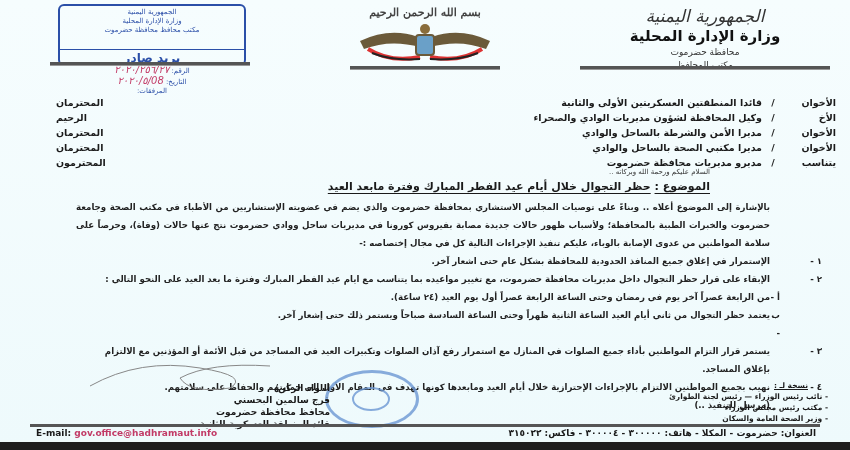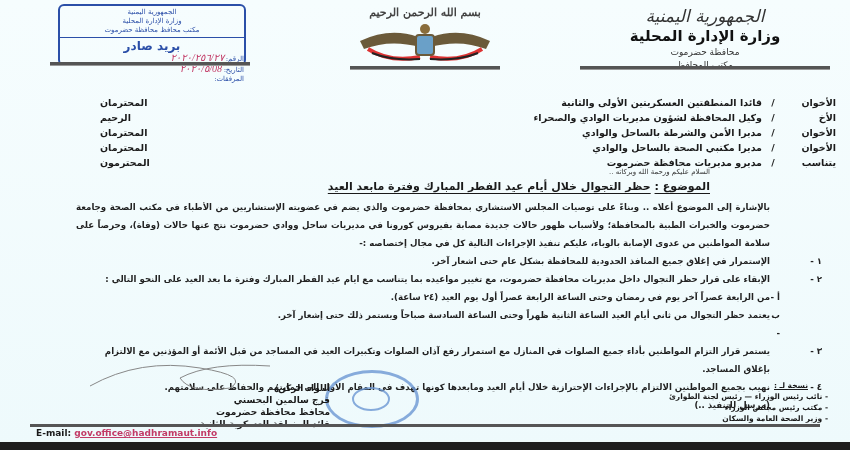--- a/index.html
+++ b/index.html
@@ -10,45 +10,45 @@
   
   .hdr-right{right:15px;top:6px;width:260px;text-align:center;}
   .hdr-right .l1{font-family:"DejaVu Serif",serif;font-size:17px;font-style:italic;color:#333;line-height:20px;}
   .hdr-right .l2{font-size:15px;font-weight:bold;color:#111;line-height:20px;}
   .hdr-right .l3,.hdr-right .l4{font-size:9px;color:#333;line-height:13px;}
   
   .emblem{left:345px;top:6px;width:160px;height:62px;text-align:center;}
   .emblem .bism{font-family:"DejaVu Serif",serif;font-size:11px;font-weight:bold;color:#444;}
   
   .stamp{left:58px;top:4px;width:184px;height:56px;border:2px solid #2b4fa8;border-radius:6px;color:#2b4fa8;font-size:7px;text-align:center;line-height:9px;padding-top:2px;}
-  .stamp .title{font-size:12px;font-weight:bold;line-height:14px;border-top:1px solid #2b4fa8;margin-top:2px;padding-top:1px;}
-  .stamp .row{font-size:7px;text-align:right;padding-right:0;font-family:Liberation Serif, serif;}
+  .stamp .title{font-size:12px;font-weight:bold;line-height:14px;border-top:1px solid #2b4fa8;margin-top:14px;padding-top:1px;}
+  .stamp .row{font-size:7px;padding-right:0;}
   .stamp .hand{color:#c23a66;font-style:italic;font-size:10px;}
   .rule{height:3px;background:#555;border-bottom:1px solid #999;}
   .addr-table{top:95px;right:14px;width:780px;font-size:9.5px;font-weight:bold;line-height:15px;}
   .addr-row{display:flex;direction:rtl;}
   .addr-row .to{width:52px;}
   .addr-row .sl{width:22px;text-align:center;}
   .addr-row .who{flex:1;}
-  .addr-row .hon{width:120px;text-align:left;direction:rtl;margin-left:44px;}
+  .addr-row .hon{width:120px;text-align:left;direction:rtl;}
   .greet{top:168px;right:140px;font-size:7px;color:#333;}
   .subject{top:180px;right:140px;font-size:11px;font-weight:bold;}
   .subject u{text-underline-offset:3px;}
   .body{top:198px;right:14px;width:760px;font-size:8.6px;line-height:18px;font-weight:bold;color:#222;}
   .item{display:flex;direction:rtl;}
   .item .num{width:66px;padding-right:14px;box-sizing:border-box;}
   .item .txt{flex:1;}
   .cc{top:380px;right:22px;width:270px;font-size:7.5px;line-height:11px;font-weight:bold;}
   .cc .hd{text-decoration:underline;margin-right:20px;}
   .sign{top:382px;left:120px;width:210px;font-size:9px;font-weight:bold;line-height:12px;text-align:right;}
   .seal{left:325px;top:370px;width:88px;height:52px;border:3px solid #6d98d4;border-radius:50%;opacity:.8;}
   .seal .inner{position:absolute;left:24px;top:14px;width:34px;height:20px;border:2px solid #6d98d4;border-radius:50%;}
   .footer-rule{top:424px;left:30px;width:790px;height:3px;background:#555;}
   .footer{top:428px;left:36px;width:780px;display:flex;justify-content:space-between;font-size:9px;font-weight:bold;}
-  .footer .email{color:#c23a66;text-decoration:underline;}
+  .footer .email{color:#c23a66;}
   .darkbar{left:0;bottom:0;width:850px;height:8px;background:#1e1e1e;}
 </style>
 </head>
 <body>
 
 <div class="page">
 
   <div class="abs stamp rtl">
     <div>الجمهورية اليمنية</div>
     <div>وزارة الإدارة المحلية</div>
@@ -172,15 +172,16 @@
   <svg class="abs" style="left:80px;top:358px;" width="200" height="40">
     <path d="M10 28 Q60 0 120 10 Q170 18 150 30 Q110 36 100 20 Q130 4 190 8" stroke="#888" stroke-width="1" fill="none"></path>
   </svg>
 
   <div class="abs footer-rule"></div>
   <div class="abs footer">
     <span>
       <span>E-mail:</span>
       <span class="email">gov.office@hadhramaut.info</span>
     </span>
+    <span class="rtl">العنوان: حضرموت - المكلا - هاتف: ٣٠٠٠٠٠ - ٣٠٠٠٠٤ - فاكس: ٣١٥٠٢٢</span>
   </div>
   <div class="abs darkbar"></div>
 </div>
 
 </body></html>

